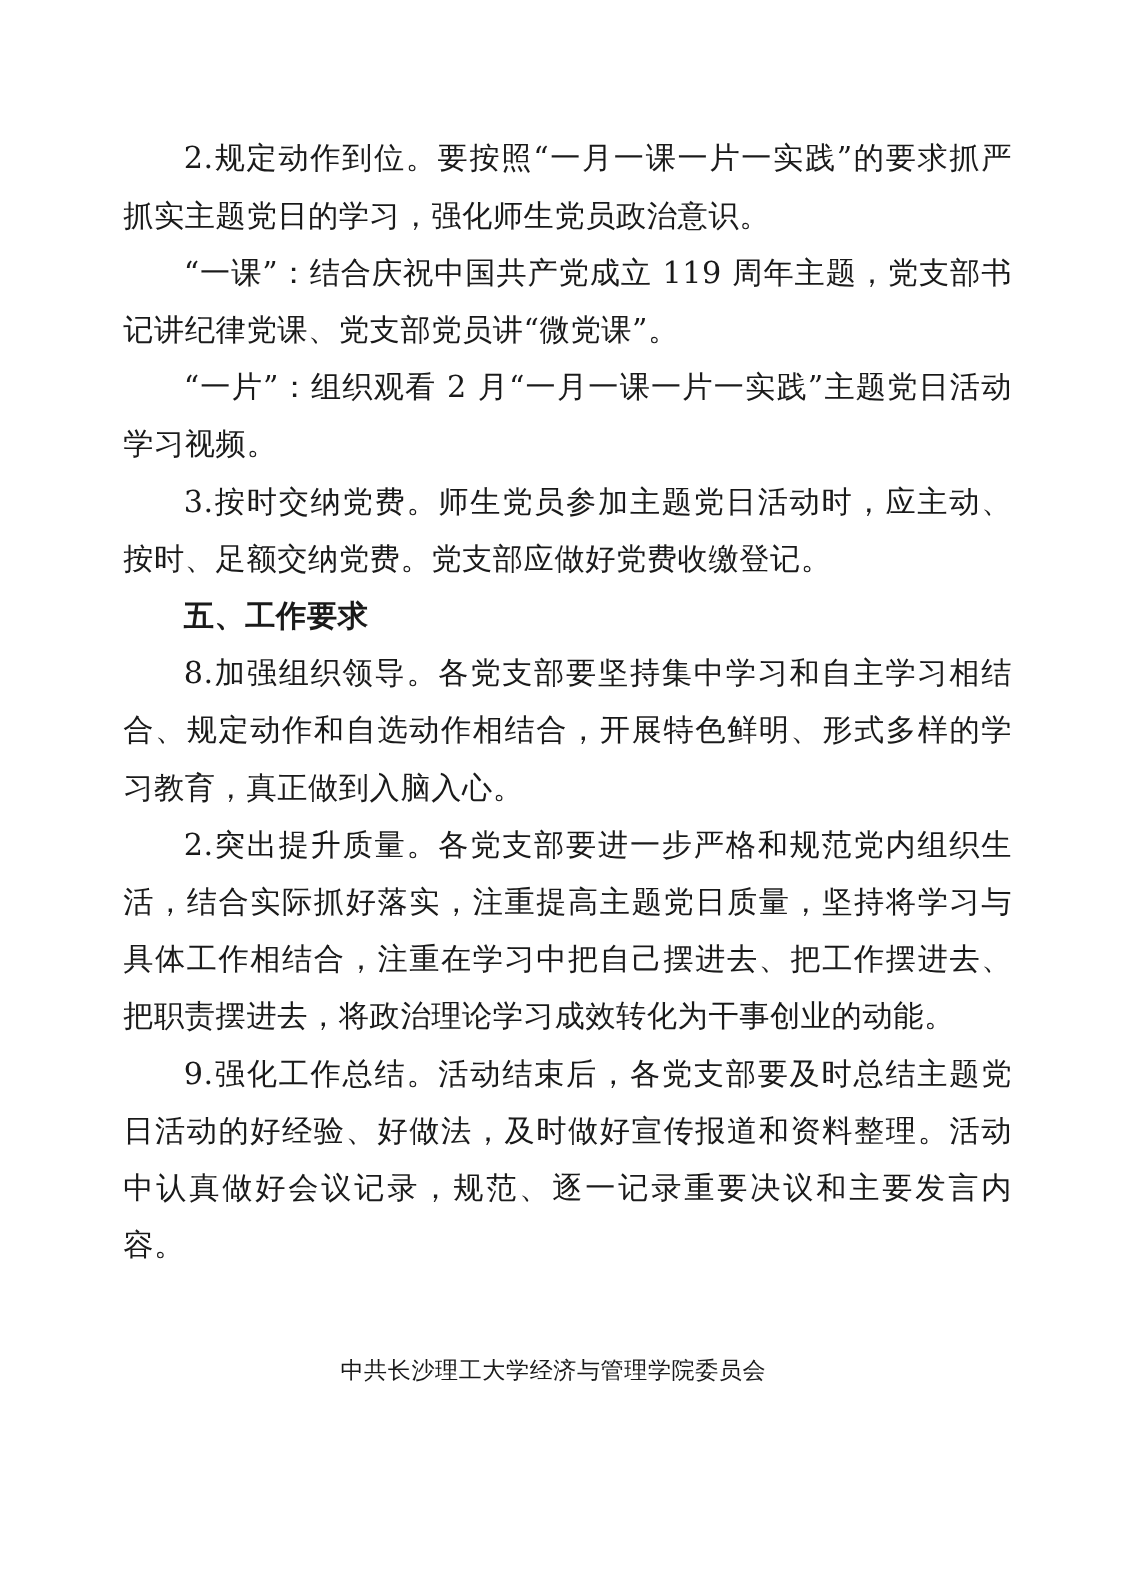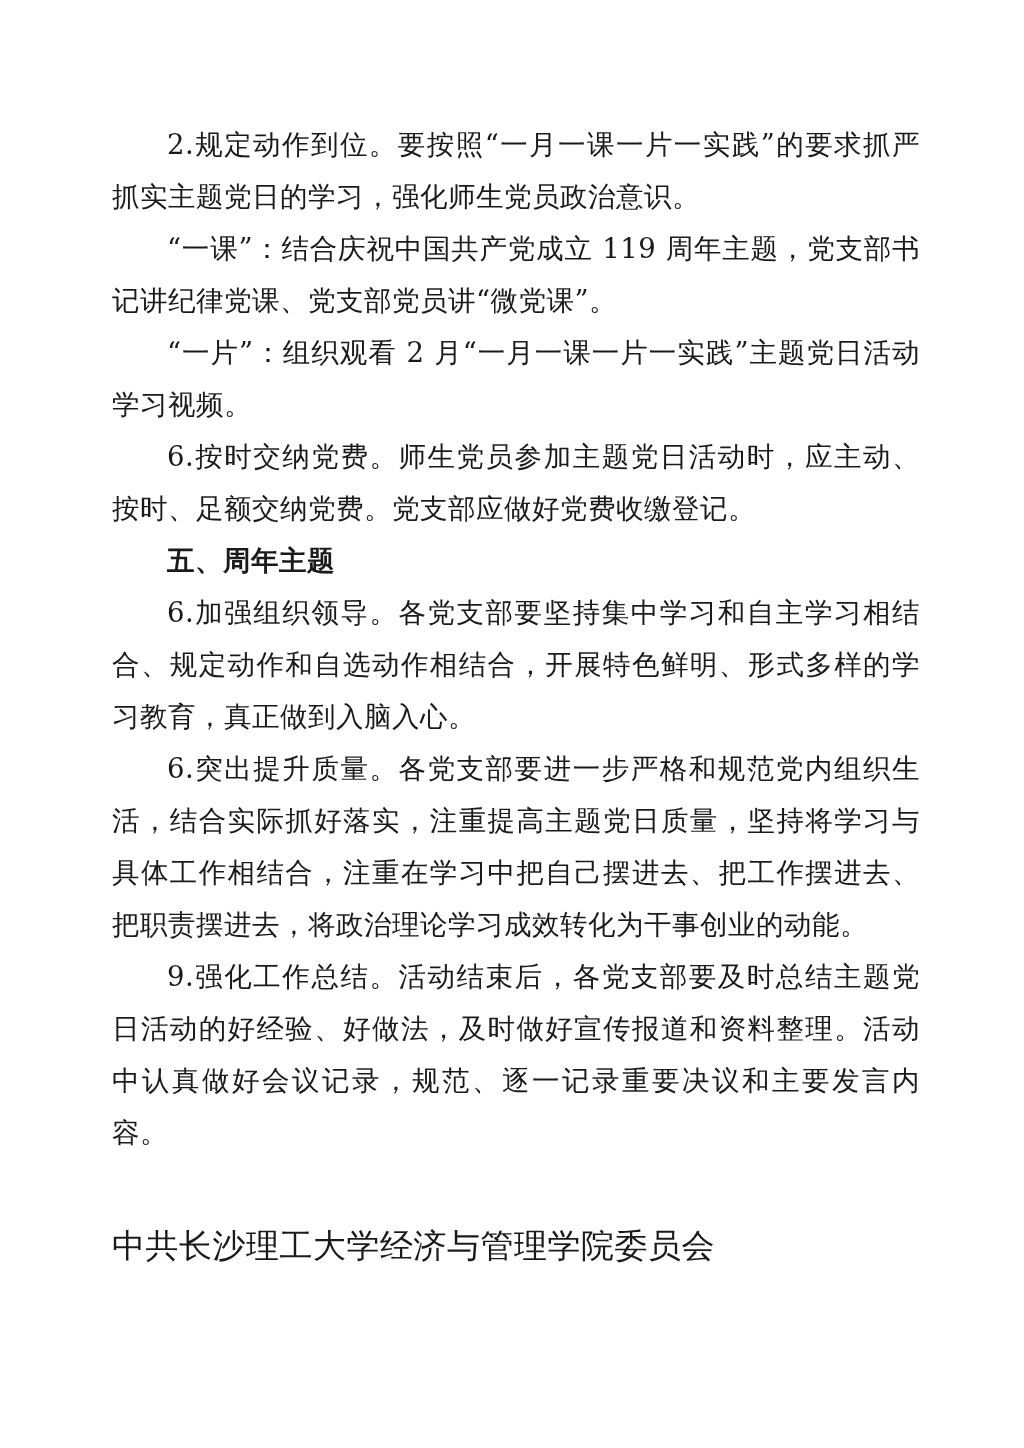--- a/index.html
+++ b/index.html
@@ -34,22 +34,22 @@
   .para {
     margin: 0 0 0 0;
     text-indent: 2em;
   }
   .para.heading {
     font-weight: 700;
     text-indent: 2em;
   }
   .sig-block {
     margin-top: 60px;
-    text-align: left;
-    font-size: 33px;
+    text-align: center;
+    font-size: 21px;
     line-height: 56px;
     padding-right: 26px;
     font-family: Liberation Serif, serif;
   }
   .sig-line {
     display: block;
   }
   .date-line {
     display: block;
     letter-spacing: 1px;
@@ -61,27 +61,27 @@
 <div class="page">
   <div class="body-text">
 
     <p class="para">2.规定动作到位。要按照“一月一课一片一实践”的要求抓严抓实主题党日的学习，强化师生党员政治意识。</p>
 
     <p class="para">“一课”：结合庆祝中国共产党成立 119 周年主题，党支部书记讲纪律党课、党支部党员讲“微党课”。</p>
 
     <p class="para">“一片”：组织观看 2 月“一月一课一片一实践”主题党日活动学习视频。</p>
 
 
-    <p class="para">6.按时交纳党费。师生党员参加主题党日活动时，应主动、按时、足额交纳党费。党支部应做好党费收缴登记。</p>
+    <p class="para">3.按时交纳党费。师生党员参加主题党日活动时，应主动、按时、足额交纳党费。党支部应做好党费收缴登记。</p>
 
-    <p class="para heading">五、周年主题</p>
+    <p class="para heading">五、工作要求</p>
 
-    <p class="para">6.加强组织领导。各党支部要坚持集中学习和自主学习相结合、规定动作和自选动作相结合，开展特色鲜明、形式多样的学习教育，真正做到入脑入心。</p>
+    <p class="para">8.加强组织领导。各党支部要坚持集中学习和自主学习相结合、规定动作和自选动作相结合，开展特色鲜明、形式多样的学习教育，真正做到入脑入心。</p>
 
-    <p class="para">6.突出提升质量。各党支部要进一步严格和规范党内组织生活，结合实际抓好落实，注重提高主题党日质量，坚持将学习与具体工作相结合，注重在学习中把自己摆进去、把工作摆进去、把职责摆进去，将政治理论学习成效转化为干事创业的动能。</p>
+    <p class="para">2.突出提升质量。各党支部要进一步严格和规范党内组织生活，结合实际抓好落实，注重提高主题党日质量，坚持将学习与具体工作相结合，注重在学习中把自己摆进去、把工作摆进去、把职责摆进去，将政治理论学习成效转化为干事创业的动能。</p>
 
     <p class="para">9.强化工作总结。活动结束后，各党支部要及时总结主题党日活动的好经验、好做法，及时做好宣传报道和资料整理。活动中认真做好会议记录，规范、逐一记录重要决议和主要发言内容。</p>
 
     <div class="sig-block">
       <span class="sig-line">中共长沙理工大学经济与管理学院委员会</span>
     </div>
 
   </div>
 </div>
 

